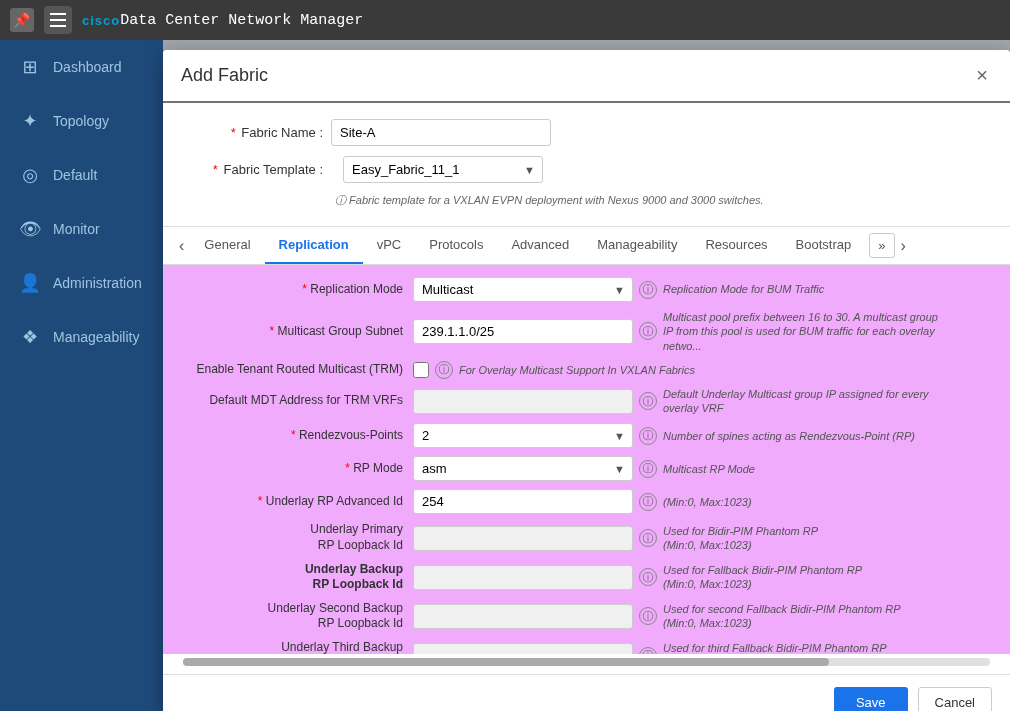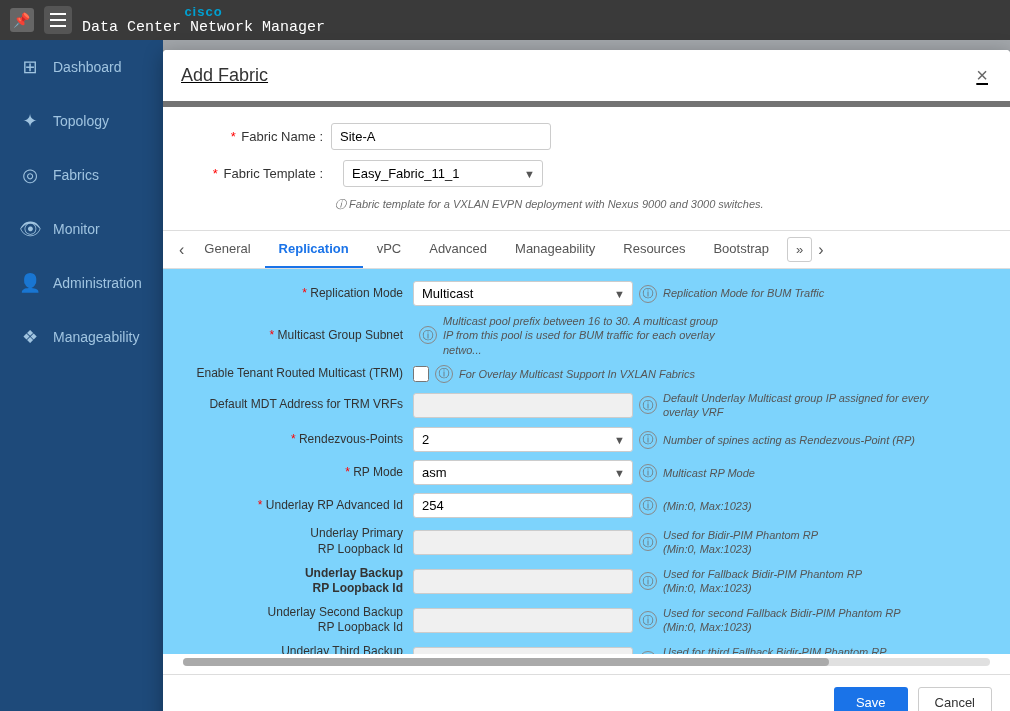--- a/index.html
+++ b/index.html
@@ -10,21 +10,20 @@
       background: #3a3a3a;
       height: 40px;
       display: flex;
       align-items: center;
       padding: 0 10px;
       gap: 10px;
     }
     .top-bar-logo {
       display: flex;
       align-items: center;
-      flex-direction: column;
     }
     .hamburger-icon {
       width: 28px; height: 28px;
       background: #555;
       border-radius: 4px;
       display: flex; flex-direction: column; justify-content: center; align-items: center; gap: 4px;
       cursor: pointer;
     }
     .hamburger-icon span { width: 16px; height: 2px; background: white; display: block; }
     .cisco-logo {
@@ -78,24 +77,23 @@
       background: white;
       border-radius: 4px;
       box-shadow: 0 4px 20px rgba(0,0,0,0.3);
       width: 850px;
       max-height: 680px;
       display: flex; flex-direction: column;
     }
     .modal-header {
       display: flex; align-items: center; justify-content: space-between;
       padding: 14px 18px;
-      border-bottom: 6px solid #737373;
+      border-bottom: 2px solid #737373;
       background: white;
       border-radius: 4px 4px 0 0;
-      text-decoration: underline;
     }
     .modal-title { font-size: 18px; font-weight: normal; color: #333; }
     .close-btn {
       background: none; border: none; font-size: 20px; cursor: pointer;
       color: #666; padding: 0 4px;
     }
 
     
     .form-section {
       padding: 16px 20px 8px;
@@ -150,21 +148,21 @@
     }
     .more-tabs-btn {
       background: none; border: 1px solid #ccc; cursor: pointer;
       padding: 4px 8px; margin-left: 4px; border-radius: 3px;
       font-size: 13px; color: #555;
     }
 
     
     .tab-content {
       flex: 1; overflow-y: auto; padding: 12px 20px;
-      background: #7dd3fc;
+      background: #f0abfc;
     }
 
     
     .field-row {
       display: flex; align-items: center; margin-bottom: 8px;
     }
     .field-label {
       text-align: right;
       width: 230px;
       flex-shrink: 0;
@@ -256,21 +254,21 @@
   <div class="sidebar-item">
     <span class="sidebar-item-icon">⊞</span>
     <span class="sidebar-item-label">Dashboard</span>
   </div>
   <div class="sidebar-item">
     <span class="sidebar-item-icon">✦</span>
     <span class="sidebar-item-label">Topology</span>
   </div>
   <div class="sidebar-item">
     <span class="sidebar-item-icon">◎</span>
-    <span class="sidebar-item-label">Fabrics</span>
+    <span class="sidebar-item-label">Default</span>
   </div>
   <div class="sidebar-item">
     <span class="sidebar-item-icon">👁</span>
     <span class="sidebar-item-label">Monitor</span>
   </div>
   <div class="sidebar-item">
     <span class="sidebar-item-icon">👤</span>
     <span class="sidebar-item-label">Administration</span>
   </div>
   <div class="sidebar-item">
@@ -312,20 +310,21 @@
           <span style="width:140px;flex-shrink:0;"></span>
           <span class="info-text">ⓘ Fabric template for a VXLAN EVPN deployment with Nexus 9000 and 3000 switches.</span>
         </div>
       </div>
 
       <div class="tabs-container">
         <button class="tab-nav-btn">‹</button>
         <button class="tab">General</button>
         <button class="tab active">Replication</button>
         <button class="tab">vPC</button>
+        <button class="tab">Protocols</button>
         <button class="tab">Advanced</button>
         <button class="tab">Manageability</button>
         <button class="tab">Resources</button>
         <button class="tab">Bootstrap</button>
         <button class="more-tabs-btn">»</button>
         <button class="tab-nav-btn">›</button>
       </div>
 
       <div class="tab-content">
 
@@ -337,20 +336,21 @@
               <option>Ingress</option>
             </select>
             <span class="field-select-arrow">▼</span>
           </div>
           <button class="info-btn">ⓘ</button>
           <span class="field-desc">Replication Mode for BUM Traffic</span>
         </div>
 
         <div class="field-row">
           <div class="field-label field-label-required">Multicast Group Subnet</div>
+          <input class="field-input" value="239.1.1.0/25" style="">
           <button class="info-btn">ⓘ</button>
           <span class="field-desc">Multicast pool prefix between 16 to 30. A multicast group IP from this pool is used for BUM traffic for each overlay netwo...</span>
         </div>
 
         <div class="field-row">
           <div class="field-label">Enable Tenant Routed Multicast (TRM)</div>
           <input type="checkbox" class="checkbox-field" style="">
           <button class="info-btn">ⓘ</button>
           <span class="field-desc">For Overlay Multicast Support In VXLAN Fabrics</span>
         </div>

